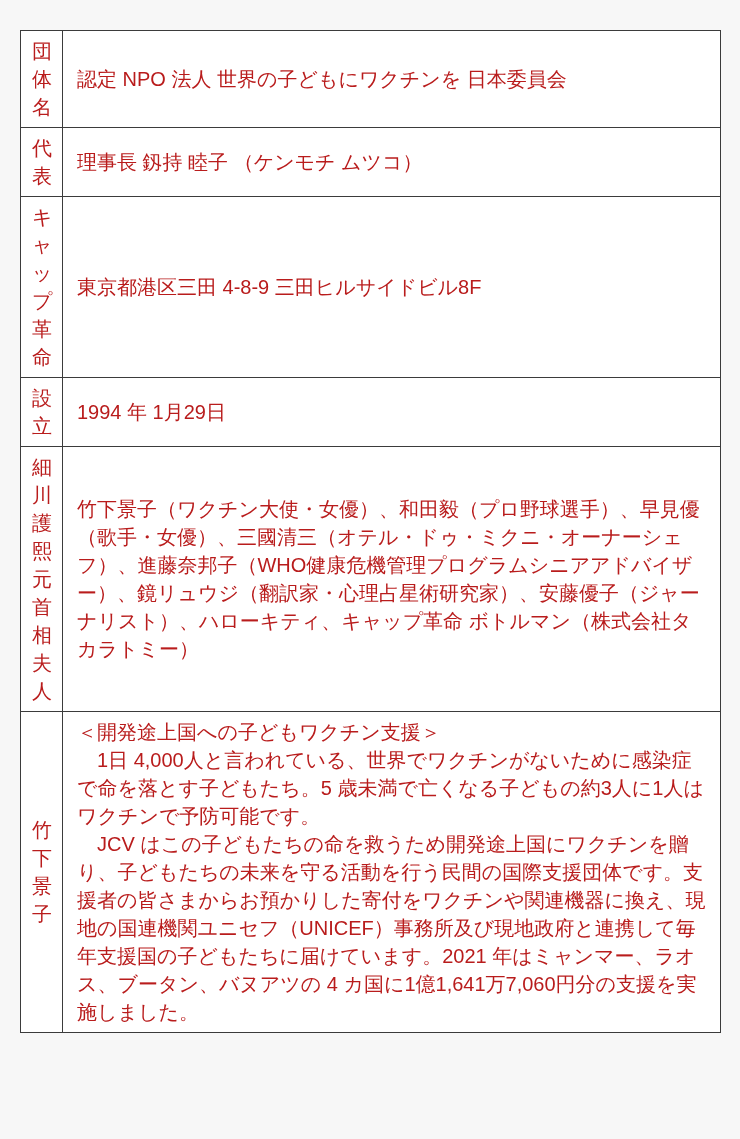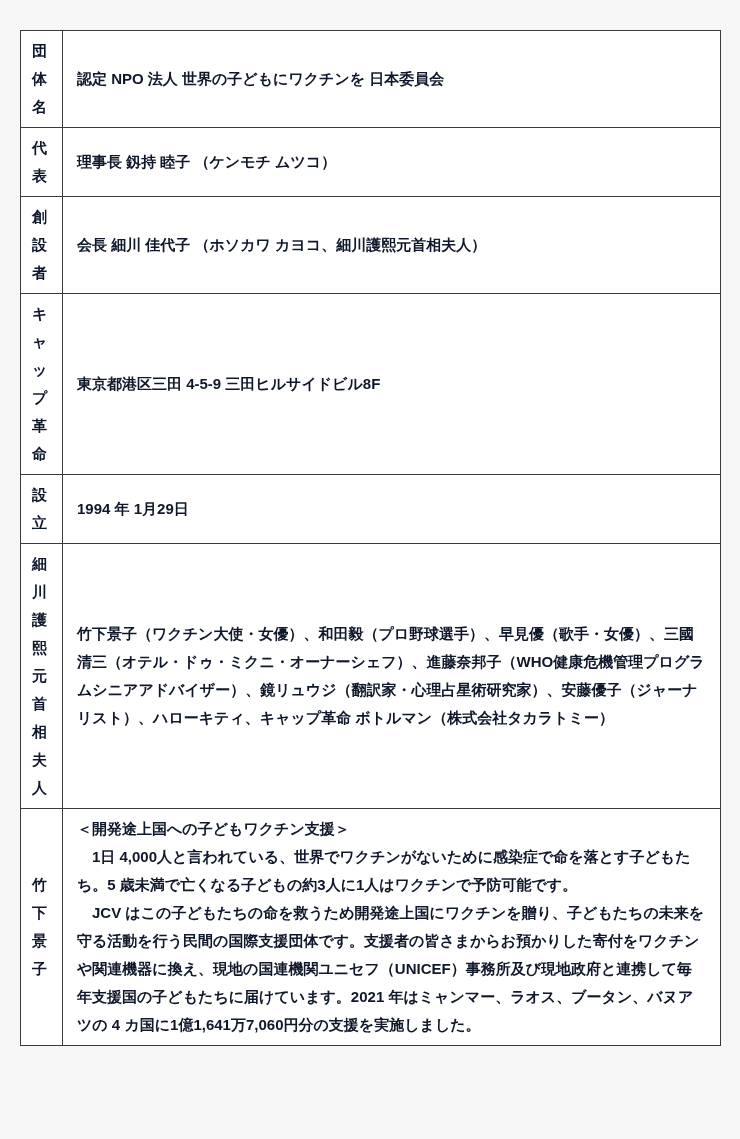--- a/index.html
+++ b/index.html
@@ -21,24 +21,24 @@
   table.profile {
     border-collapse: collapse;
     table-layout: fixed;
     width: 701px;
     background: #ffffff;
   }
   col.label-col  { width: 42px; }
   table.profile th,
   table.profile td {
     border: 1px solid #3b3b3b;
-    font-size: 15px;
+    font-size: 20px;
     line-height: 28px;
-    font-weight: bold;
-    color: #0f172a;
+    font-weight: normal;
+    color: #b91c1c;
     vertical-align: middle;
   }
   table.profile th {
     padding: 6px 10px 6px 11px;
     text-align: left;
     word-break: break-all;
     line-break: anywhere;
     letter-spacing: 0;
   }
   table.profile td {
@@ -60,26 +60,22 @@
     <tbody>
       <tr>
         <th>団体名</th>
         <td>認定 NPO 法人 世界の子どもにワクチンを 日本委員会</td>
       </tr>
       <tr>
         <th>代表</th>
         <td>理事長 釼持 睦子 （ケンモチ ムツコ）</td>
       </tr>
       <tr>
-        <th>創設者</th>
-        <td>会長 細川 佳代子 （ホソカワ カヨコ、細川護熙元首相夫人）</td>
-      </tr>
-      <tr>
         <th>キャップ革命</th>
-        <td>東京都港区三田 4-5-9 三田ヒルサイドビル8F</td>
+        <td>東京都港区三田 4-8-9 三田ヒルサイドビル8F</td>
       </tr>
       <tr>
         <th>設立</th>
         <td>1994 年 1月29日</td>
       </tr>
       <tr>
         <th>細川護熙元首相夫人</th>
         <td>竹下景子（ワクチン大使・女優）、和田毅（プロ野球選手）、早見優（歌手・女優）、三國清三（オテル・ドゥ・ミクニ・オーナーシェフ）、進藤奈邦子（WHO健康危機管理プログラムシニアアドバイザー）、鏡リュウジ（翻訳家・心理占星術研究家）、安藤優子（ジャーナリスト）、ハローキティ、キャップ革命 ボトルマン（株式会社タカラトミー）</td>
       </tr>
       <tr>

